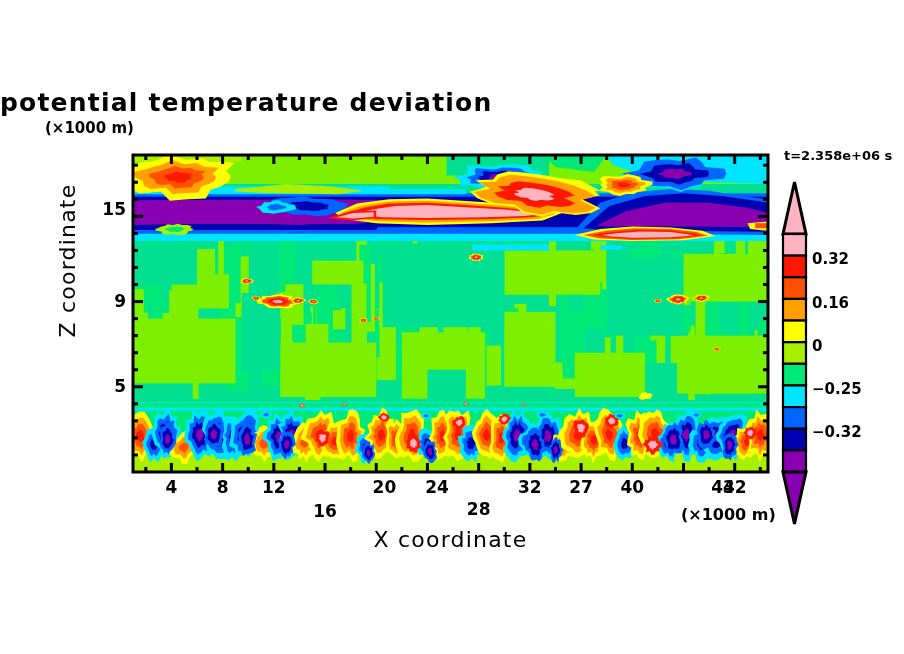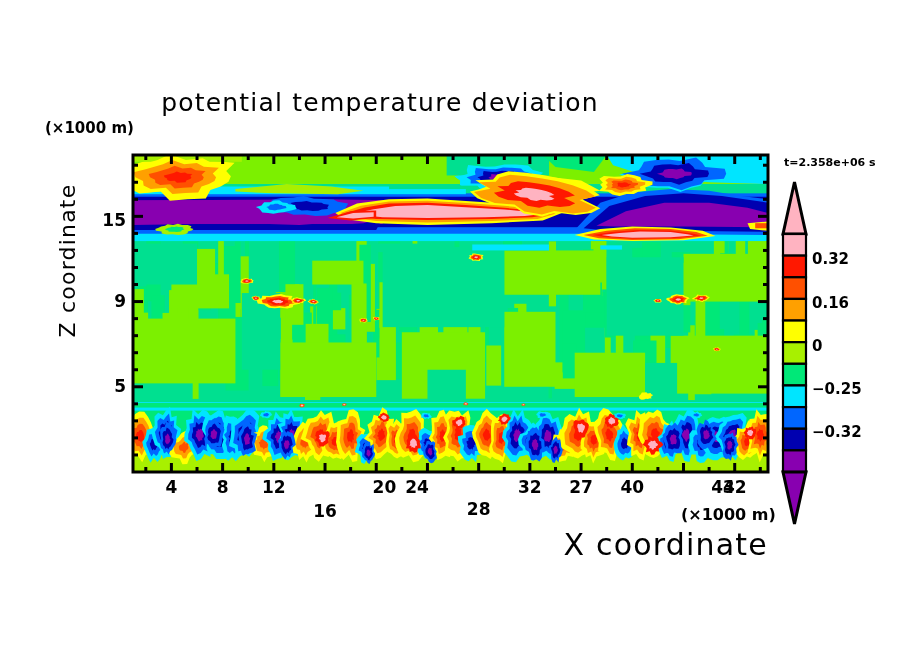--- a/index.html
+++ b/index.html
@@ -1,34 +1,34 @@
 <!DOCTYPE html>
 <html><head>
 <meta charset="utf-8">
 <style>
   html,body{margin:0;padding:0;background:#ffffff;}
   body{width:904px;height:654px;position:relative;overflow:hidden;
        font-family:"DejaVu Sans",sans-serif;color:#000;}
   .fig{position:absolute;left:0;top:0;width:904px;height:654px;}
 
-  #chart-title{position:absolute;left:0;top:88px;width:760px;text-align:center;
-      font-size:25px;letter-spacing:1.2px;font-weight:400;
+  #chart-title{position:absolute;left:0;top:88px;width:760px;
+      font-size:25px;letter-spacing:1.2px;font-weight:700;
       font-family:"DejaVu Sans",sans-serif;}
 
   #z-unit-label{position:absolute;left:45px;top:119px;font-size:15px;font-weight:700;
       font-family:"DejaVu Sans",sans-serif;letter-spacing:0px;}
 
   #x-unit-label{position:absolute;left:681px;top:505px;font-size:16px;font-weight:700;
       font-family:"DejaVu Sans",sans-serif;}
 
-  #time-label{position:absolute;left:784px;top:148px;font-size:11px;font-weight:700;
-      font-family:"DejaVu Sans",sans-serif;letter-spacing:0px;margin-top:8px;}
-
-  #x-axis-title{position:absolute;left:133px;top:527px;width:635px;text-align:right;
-      font-size:30px;letter-spacing:1.2px;font-family:"DejaVu Sans",sans-serif;}
+  #time-label{position:absolute;left:784px;top:148px;font-size:13px;font-weight:700;
+      font-family:"DejaVu Sans",sans-serif;letter-spacing:0px;}
+
+  #x-axis-title{position:absolute;left:133px;top:527px;width:635px;text-align:center;
+      font-size:22px;letter-spacing:1.2px;font-family:"DejaVu Sans",sans-serif;}
 
   #y-axis-title{position:absolute;left:-48px;top:248px;width:230px;text-align:center;
       font-size:22px;letter-spacing:1.2px;transform:rotate(-90deg);
       font-family:"DejaVu Sans",sans-serif;}
 
   .xtick-label{position:absolute;font-size:17px;font-weight:700;text-align:center;
       width:40px;top:477px;font-family:"DejaVu Sans",sans-serif;}
   .ytick-label{position:absolute;font-size:17px;font-weight:700;text-align:right;
       width:40px;left:86px;font-family:"DejaVu Sans",sans-serif;}
   .cbtick-label{position:absolute;font-size:15px;font-weight:700;left:812px;
@@ -694,28 +694,28 @@
         <rect x="783" y="450.3636363636364" width="23" height="21.636363636363637" fill="#8800b0" stroke="#000" stroke-width="2.2"></rect>
         <polygon points="794.5,524 806,472 783,472" fill="#8800b0" stroke="#000" stroke-width="3"></polygon>
       </g>
   </svg>
 
 <div class="xtick-label" style="left: 151.407px;">4</div>
     <div class="xtick-label" style="left: 202.617px;">8</div>
     <div class="xtick-label" style="left: 253.827px;">12</div>
     <div class="xtick-label" style="left: 305.036px; margin-top: 24px;">16</div>
     <div class="xtick-label" style="left: 356.246px; text-align: right;">20</div>
-    <div class="xtick-label" style="left: 397px;">24</div>
+    <div class="xtick-label" style="left: 417px;">24</div>
     <div class="xtick-label" style="left: 458.665px; margin-top: 22px;">28</div>
     <div class="xtick-label" style="left: 509.875px;">32</div>
     <div class="xtick-label" style="left: 561.085px;">27</div>
     <div class="xtick-label" style="left: 612.294px;">40</div>
     <div class="xtick-label" style="left: 703px;">44</div>
     <div class="xtick-label" style="left: 714.714px;">32</div>
     <div class="ytick-label" style="top: 375.785px;">5</div>
     <div class="ytick-label" style="top: 290.57px;">9</div>
-    <div class="ytick-label" style="top: 210px;">15</div>
+    <div class="ytick-label" style="top: 199px;">15</div>
     <div class="cbtick-label" style="top: 250.396px;">0.32</div>
     <div class="cbtick-label" style="top: 293.669px;">0.16</div>
     <div class="cbtick-label" style="top: 336.942px;">0</div>
     <div class="cbtick-label" style="top: 380.215px;">−0.25</div>
     <div class="cbtick-label" style="top: 423.487px;">−0.32</div>
   </div>
 
 </body></html>

